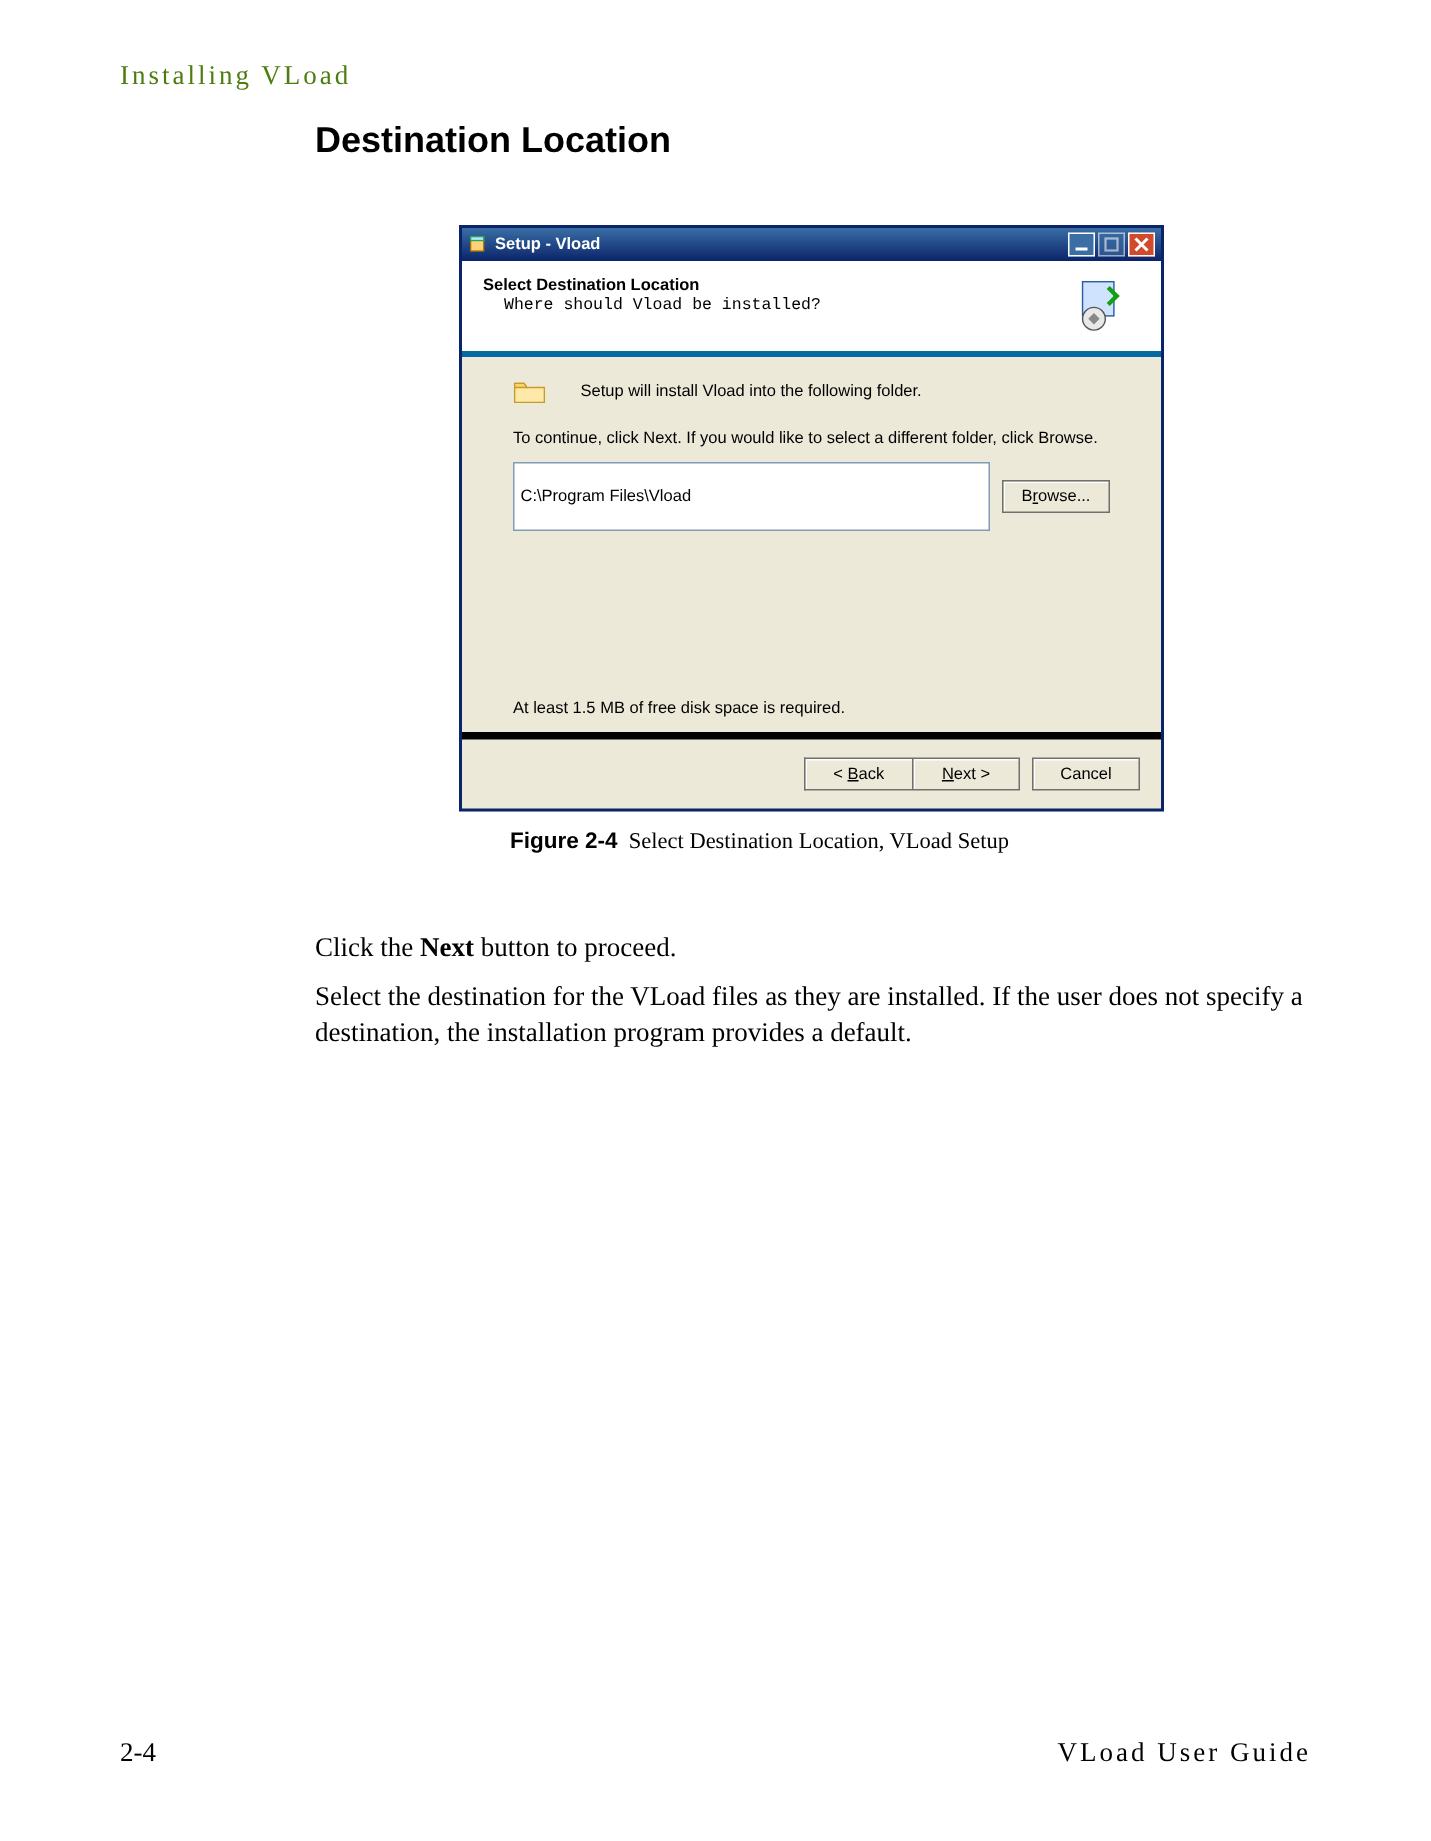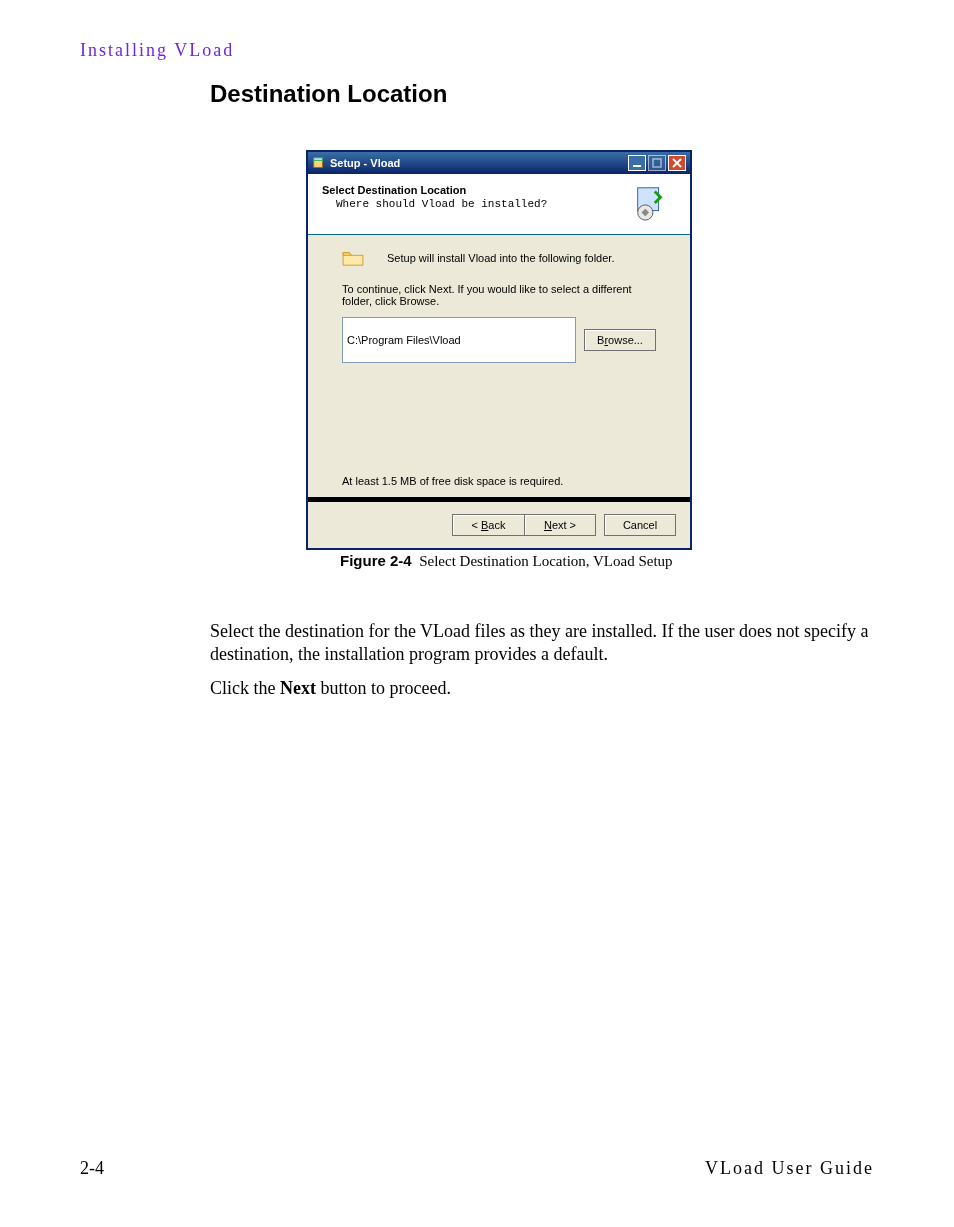--- a/index.html
+++ b/index.html
@@ -11,38 +11,38 @@
     height: 1227px;
     position: relative;
     color: #000;
   }
   .page-header {
     position: absolute;
     left: 80px;
     top: 40px;
     font-size: 18px;
     letter-spacing: 2px;
-    color: #6d28d9;
+    color: #4d7c0f;
   }
   .section-title {
     position: absolute;
     left: 210px;
     top: 80px;
     font-family: Arial, Helvetica, sans-serif;
     font-weight: bold;
     font-size: 24px;
     color: #000;
   }
 
   
   .dialog {
     position: absolute;
     left: 306px;
     top: 150px;
-    width: 386px;
+    width: 470px;
     background: #ece9d8;
     border-top: 2px solid #0a246a;
     border-left: 2px solid #0a246a;
     border-right: 2px solid #0a246a;
     border-bottom: 2px solid #0a246a;
     box-sizing: border-box;
     font-family: Tahoma, Arial, sans-serif;
     font-size: 11px;
   }
   .titlebar {
@@ -76,21 +76,21 @@
     font-size: 11px;
     font-weight: bold;
     color: #fff;
     box-sizing: border-box;
   }
   .tb-btn.close { background: #d04a2b; }
   .tb-btn.disabled { opacity: 0.6; }
 
   .dlg-header {
     background: #fff;
-    border-bottom: 1px solid #0369a1;
+    border-bottom: 4px solid #0369a1;
     display: flex;
     padding: 10px 20px 12px 14px;
   }
   .dlg-header .hdr-text { flex: 1; }
   .dlg-header .hdr-title { font-weight: bold; font-size: 11px; }
   .dlg-header .hdr-sub { font-size: 11px; padding-left: 14px; margin-top: 2px; font-family: Liberation Mono, monospace; }
   .hdr-icon {
     width: 38px; height: 38px;
     display: flex; align-items: center; justify-content: center;
   }
@@ -264,20 +264,20 @@
     </div>
     <button class="win-btn">Cancel</button>
   </div>
 </div>
 
 <div class="figure-caption">
   <span class="fig-label">Figure 2-4</span>&nbsp;&nbsp;<span>Select Destination Location, VLoad Setup</span>
 </div>
 
 <div class="body-text">
-  <p>Select the destination for the VLoad files as they are installed. If the user does not specify a destination, the installation program provides a default.</p>
   <p>
     <span>Click the </span><b>Next</b><span> button to proceed.</span>
   </p>
+  <p>Select the destination for the VLoad files as they are installed. If the user does not specify a destination, the installation program provides a default.</p>
 </div>
 
 <div class="page-num">2-4</div>
 <div class="page-footer-right">VLoad User Guide</div>
 
 </body></html>

